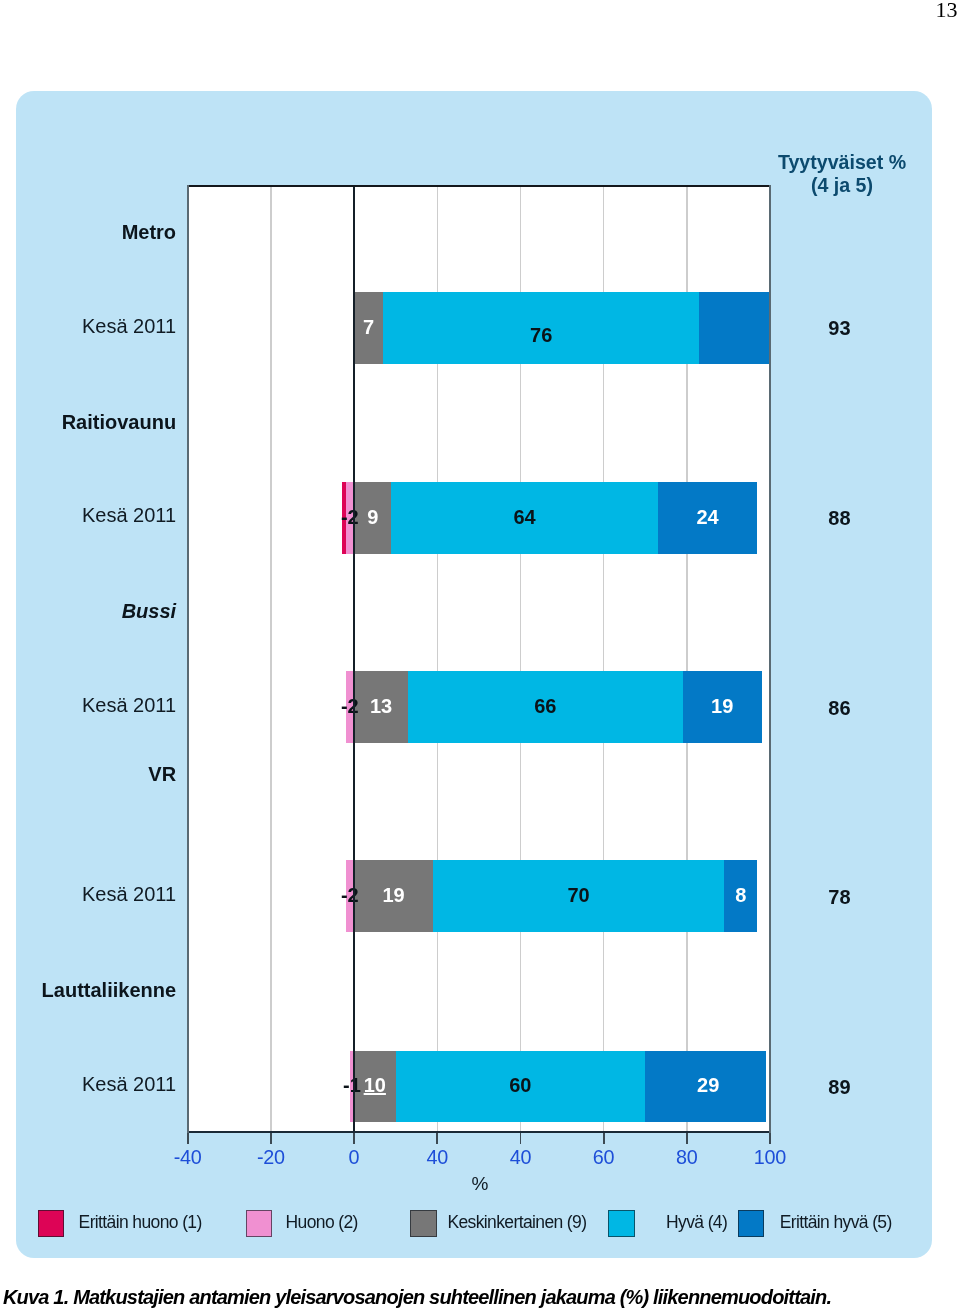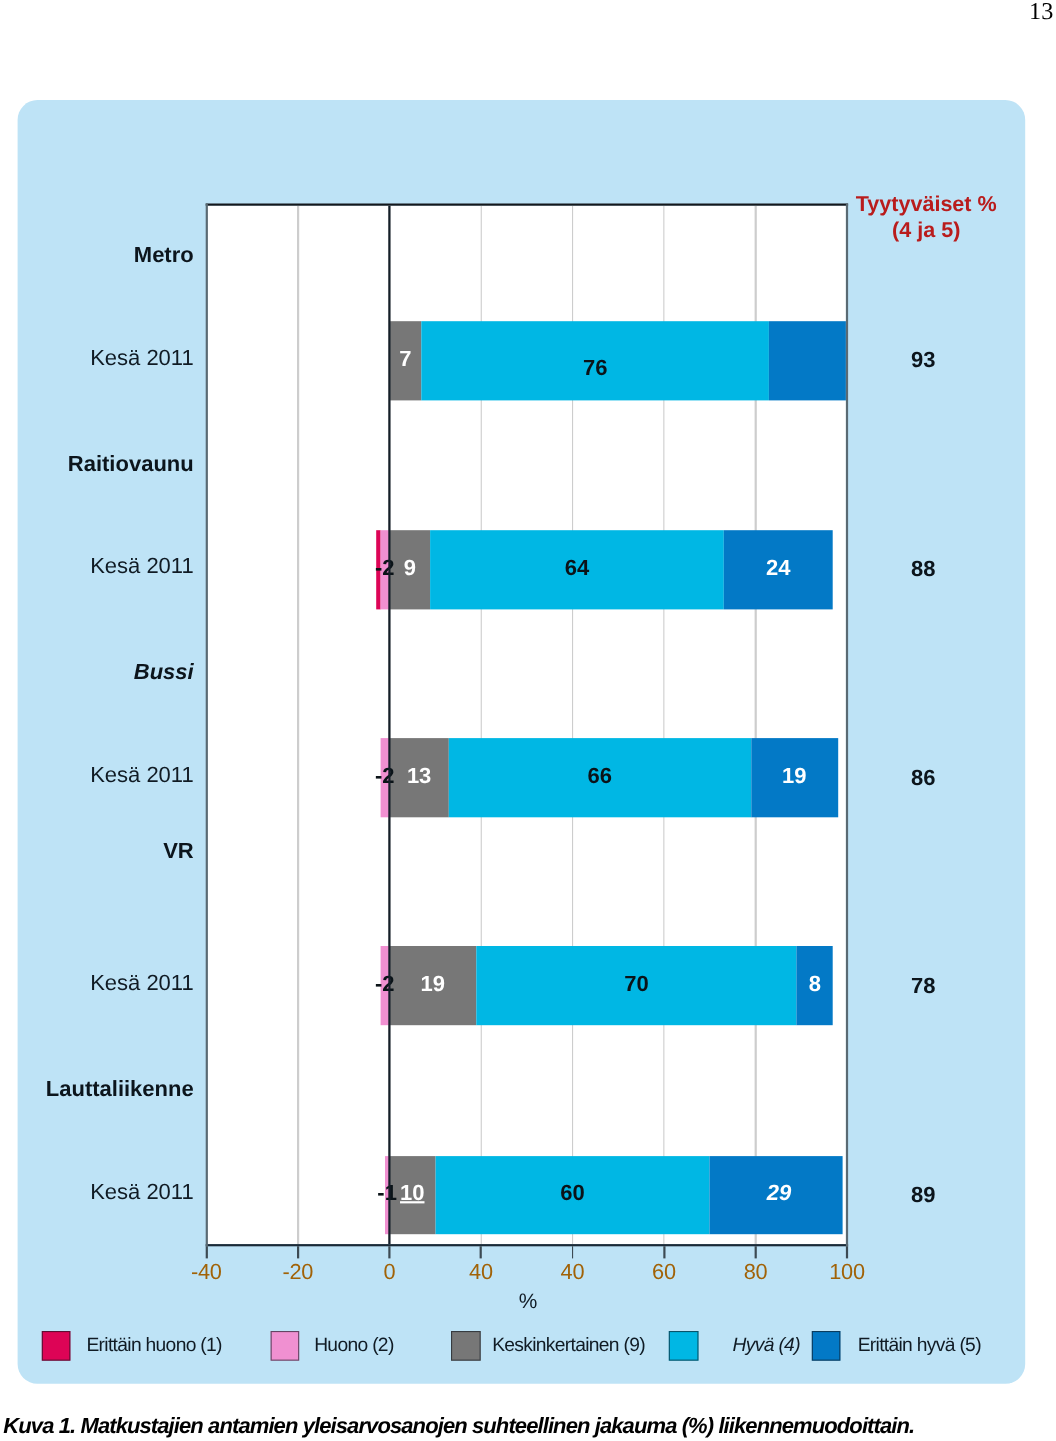--- a/index.html
+++ b/index.html
@@ -17,32 +17,32 @@
   .plot{position:absolute;left:172.4px;top:95.95px;width:580.8px;height:944.45px;background:#fff;overflow:hidden;}
   .gridline{position:absolute;top:0;width:1.35px;height:100%;background:#cdcdcd;}
   .zeroline{position:absolute;top:-0.85px;width:1.7px;height:calc(100% + 1.7px);background:#141f28;z-index:6;}
   .frametop{position:absolute;left:170.8px;top:94.25px;width:584.4px;height:1.7px;background:#14181c;z-index:7;}
   .framebot{position:absolute;left:170.8px;top:1040.4px;width:584.4px;height:2.1px;background:#1b2a36;z-index:7;}
   
   .framelft{position:absolute;left:170.9px;top:94.25px;width:1.9px;height:948.25px;background:#5a6a73;z-index:7;}
   .framergt{position:absolute;left:753.2px;top:94.25px;width:1.6px;height:948.25px;background:#5a6a73;z-index:7;}
 
   .tick{position:absolute;width:1.85px;height:11px;background:#3c4a53;}
-  .ticklabel{position:absolute;font-size:19.8px;line-height:19.8px;letter-spacing:-0.25px;color:#a16207;
+  .ticklabel{position:absolute;font-size:19.8px;line-height:19.8px;letter-spacing:-0.25px;color:#1d4ed8;
              text-align:center;transform:translateX(-50%);white-space:nowrap;}
   .axislabel{position:absolute;font-size:19px;line-height:19px;color:#101b24;
              transform:translateX(-50%);white-space:nowrap;}
 
   .cattitle{position:absolute;font-size:20px;line-height:20px;font-weight:bold;
             color:#0c151c;text-align:right;white-space:nowrap;right:0;}
   .catsub{position:absolute;font-size:20px;line-height:20px;color:#101b24;
           text-align:right;white-space:nowrap;right:0;}
 
-  .headtitle{position:absolute;left:747px;top:84px;width:158px;text-align:center;
-             font-size:19.6px;line-height:23.4px;font-weight:bold;color:#b91c1c;}
+  .headtitle{position:absolute;left:747px;top:60px;width:158px;text-align:center;
+             font-size:19.6px;line-height:23.4px;font-weight:bold;color:#0c4a6e;}
 
   .bar{position:absolute;height:71.9px;z-index:3;}
   .seg{position:absolute;top:0;height:100%;}
   .seglabel{position:absolute;top:0;height:100%;display:flex;align-items:center;
             justify-content:center;font-size:20px;font-weight:bold;z-index:5;white-space:nowrap;}
   .dark{color:#0b1318;}
   .light{color:#ffffff;}
 
   .totval{position:absolute;font-size:20px;line-height:20px;font-weight:bold;
           color:#0c151c;text-align:center;transform:translate(-50%,-50%);}
@@ -136,21 +136,21 @@
         <div class="seglabel light" style="left: 535.84px; width: 33.28px; top: 672.95px; height: 71.9px;">8</div>
         <div class="bar" style="left: 0px; top: 863.85px; width: 582.4px;">
           <div class="seg" style="left: 161.44px; width: 4.16px; background: rgb(240, 144, 209);"></div>
           <div class="seg" style="left: 165.6px; width: 41.6px; background: rgb(119, 119, 119);"></div>
           <div class="seg" style="left: 207.2px; width: 249.6px; background: rgb(0, 183, 228);"></div>
           <div class="seg" style="left: 456.8px; width: 120.64px; background: rgb(3, 121, 198);"></div>
         </div>
         <div class="seglabel dark" style="left: 161.44px; width: 4.16px; top: 863.25px; height: 71.9px;">-1</div>
         <div class="seglabel light" style="left: 165.6px; width: 41.6px; top: 863.25px; height: 71.9px; text-decoration: underline;">10</div>
         <div class="seglabel dark" style="left: 207.2px; width: 249.6px; top: 863.25px; height: 71.9px;">60</div>
-        <div class="seglabel light" style="left: 456.8px; width: 126px; top: 863.25px; height: 71.9px; font-style: italic;">29</div>
+        <div class="seglabel light" style="left: 456.8px; width: 126px; top: 863.25px; height: 71.9px;">29</div>
       </div>
     <div id="axis">
         <div class="tick" style="left: 170.82px; top: 1041.8px;"></div>
         <div class="ticklabel" style="left: 171.6px; top: 1057.2px;">-40</div>
         <div class="tick" style="left: 254.02px; top: 1041.8px;"></div>
         <div class="ticklabel" style="left: 254.8px; top: 1057.2px;">-20</div>
         <div class="tick" style="left: 337.22px; top: 1041.8px;"></div>
         <div class="ticklabel" style="left: 338px; top: 1057.2px;">0</div>
         <div class="tick" style="left: 420.42px; top: 1041.8px;"></div>
         <div class="ticklabel" style="left: 421.2px; top: 1057.2px;">40</div>
@@ -165,21 +165,21 @@
         <div class="axislabel" style="left: 464px; top: 1083.7px;">%</div>
       </div>
     <div class="legend" id="legend">
         <span class="lgsw" style="background: rgb(221, 4, 86); left: 21.5px;"></span>
         <span class="lgtx" style="left: 62.6px;">Erittäin huono (1)</span>
         <span class="lgsw" style="background: rgb(240, 144, 209); left: 229.7px;"></span>
         <span class="lgtx" style="left: 269.6px;">Huono (2)</span>
         <span class="lgsw" style="background: rgb(119, 119, 119); left: 394px;"></span>
         <span class="lgtx" style="left: 431.4px;">Keskinkertainen (9)</span>
         <span class="lgsw" style="background: rgb(0, 183, 228); left: 592.3px;"></span>
-        <span class="lgtx" style="left: 650px; font-style: italic;">Hyvä (4)</span>
+        <span class="lgtx" style="left: 650px;">Hyvä (4)</span>
         <span class="lgsw" style="background: rgb(3, 121, 198); left: 721.6px;"></span>
         <span class="lgtx" style="left: 763.7px;">Erittäin hyvä (5)</span>
       </div>
   <div class="frametop"></div>
       <div class="framebot"></div>
       <div class="framelft"></div>
       <div class="framergt"></div>
     </div>
 
   <div class="caption">Kuva 1. Matkustajien antamien yleisarvosanojen suhteellinen jakauma (%) liikennemuodoittain.</div>

